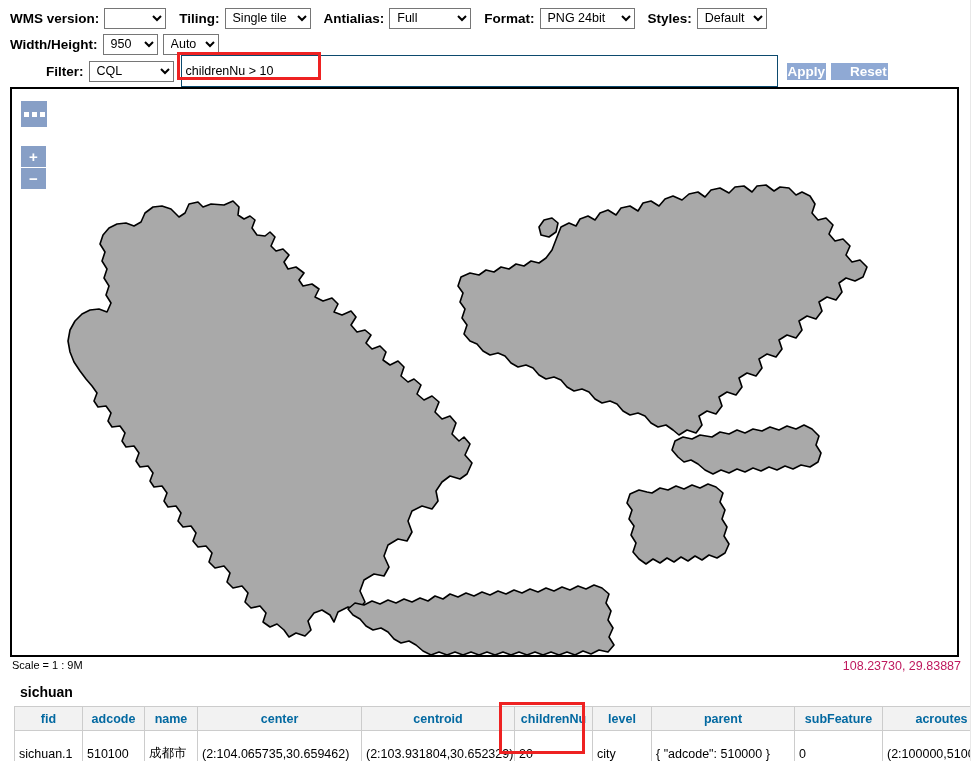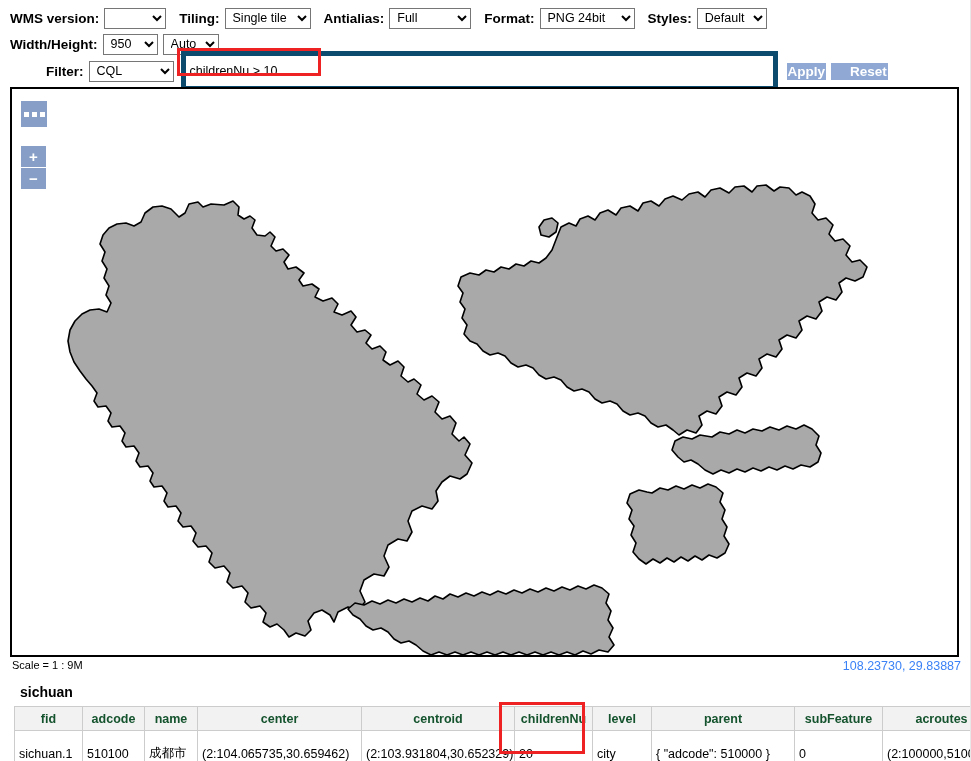--- a/index.html
+++ b/index.html
@@ -61,21 +61,21 @@
     position: relative;
     display: inline-block;
     margin-left: 7px;
   }
   #filter-input {
     font-family: "Liberation Sans", sans-serif;
     font-size: 12.5px;
     width: 597px;
     height: 22px;
     padding: 15px 4px;
-    border: 5px solid #0c4a6e;
+    border: 1px solid #0c4a6e;
     background: #ffffff;
     color: #000;
     border-radius: 0;
     outline: none;
   }
   .redbox {
     position: absolute;
     border: 3px solid #ee2222;
     pointer-events: none;
     background: transparent;
@@ -145,21 +145,21 @@
     top: 659px;
     width: 951px;
     height: 16px;
   }
   #scale-text {
     position: absolute; left: 2px; top: 0;
     font-size: 11px; color: #000;
   }
   #coord-text {
     position: absolute; right: 0; top: 0;
-    font-size: 12.5px; color: #3b82f6;
+    font-size: 12.5px; color: #be185d;
   }
 
   
   #table-title {
     position: absolute;
     left: 20px;
     top: 684px;
     font-weight: bold;
     font-size: 14px;
     color: #000;
@@ -176,21 +176,21 @@
     font-size: 12.5px;
     table-layout: fixed;
   }
   table.feature-table th {
     background: #f2f2f2;
     border: 1px solid #cccccc;
     font-weight: bold;
     text-align: center;
     padding: 3px 4px;
     height: 24px;
-    color: #14532d;
+    color: #0369a1;
     white-space: nowrap;
     overflow: hidden;
   }
   table.feature-table td {
     background: #ffffff;
     border: 1px solid #cccccc;
     text-align: left;
     padding: 14px 4px;
     height: 24px;
     color: #000;

